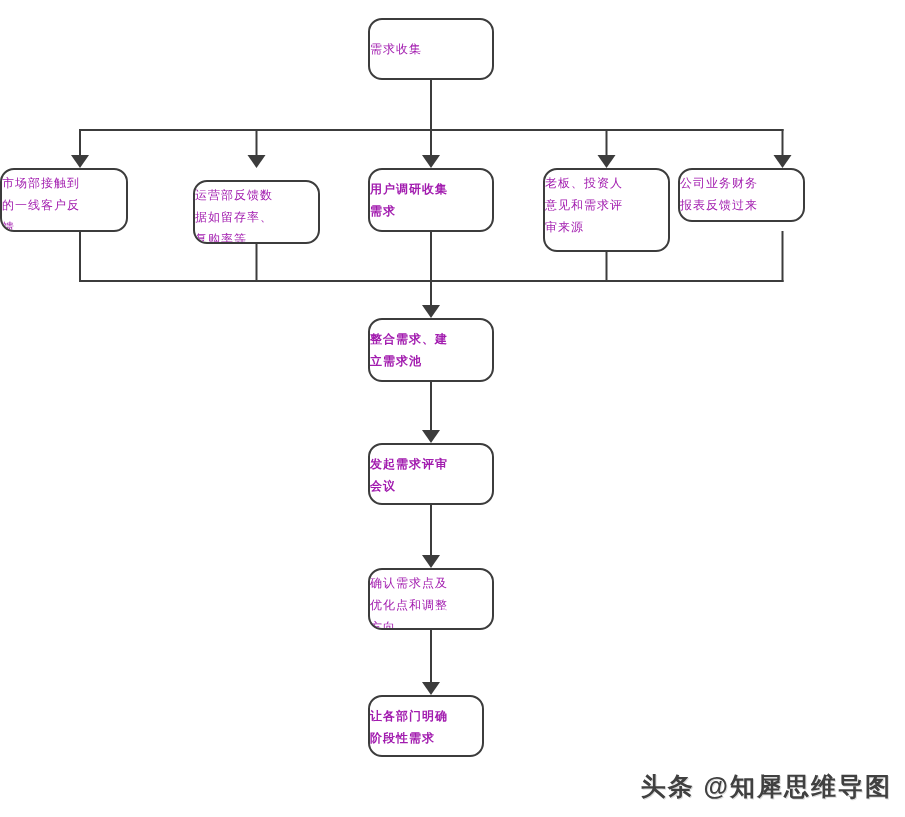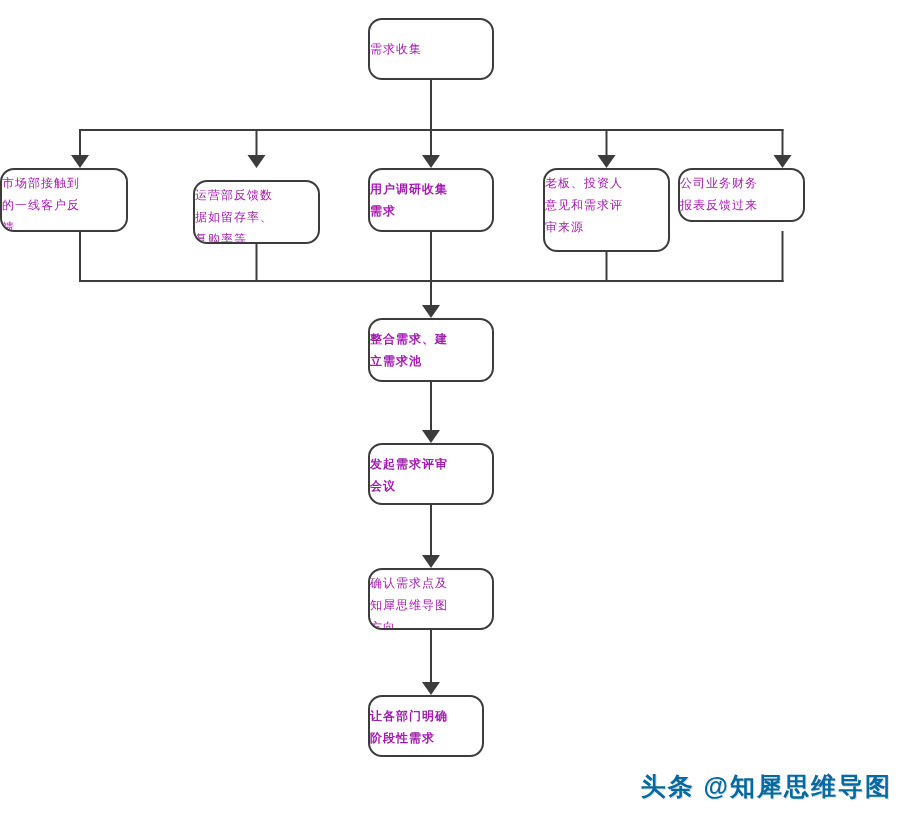--- a/index.html
+++ b/index.html
@@ -51,21 +51,21 @@
   .n-f3   { left: 368px; top: 568px; width: 126px; height: 62px; }
   .n-f4   { left: 368px; top: 695px; width: 116px; height: 62px; }
 
   .watermark {
     position: absolute;
     right: 13px;
     top: 770px;
     font-size: 25px;
     font-weight: bold;
     letter-spacing: 2px;
-    color: #0369a1;
+    color: #404040;
     text-shadow: 1px 1px 0 #dcdcdc;
     z-index: 2;
   }
 </style>
 </head>
 <body>
 
 <div id="canvas">
 
   <svg id="wires" width="905" height="817" viewBox="0 0 905 817">
@@ -122,20 +122,20 @@
 审来源</div>
   <div class="node n-s5 l3">公司业务财务
 报表反馈过来
 的信息</div>
 
   <div class="node n-f1 l2">整合需求、建
 立需求池</div>
   <div class="node n-f2 l2">发起需求评审
 会议</div>
   <div class="node n-f3 l3">确认需求点及
-知犀思维导图
+优化点和调整
 方向</div>
   <div class="node n-f4 l2">让各部门明确
 阶段性需求</div>
 
   <div class="watermark">头条 @知犀思维导图</div>
 
 </div>
 
 </body></html>

